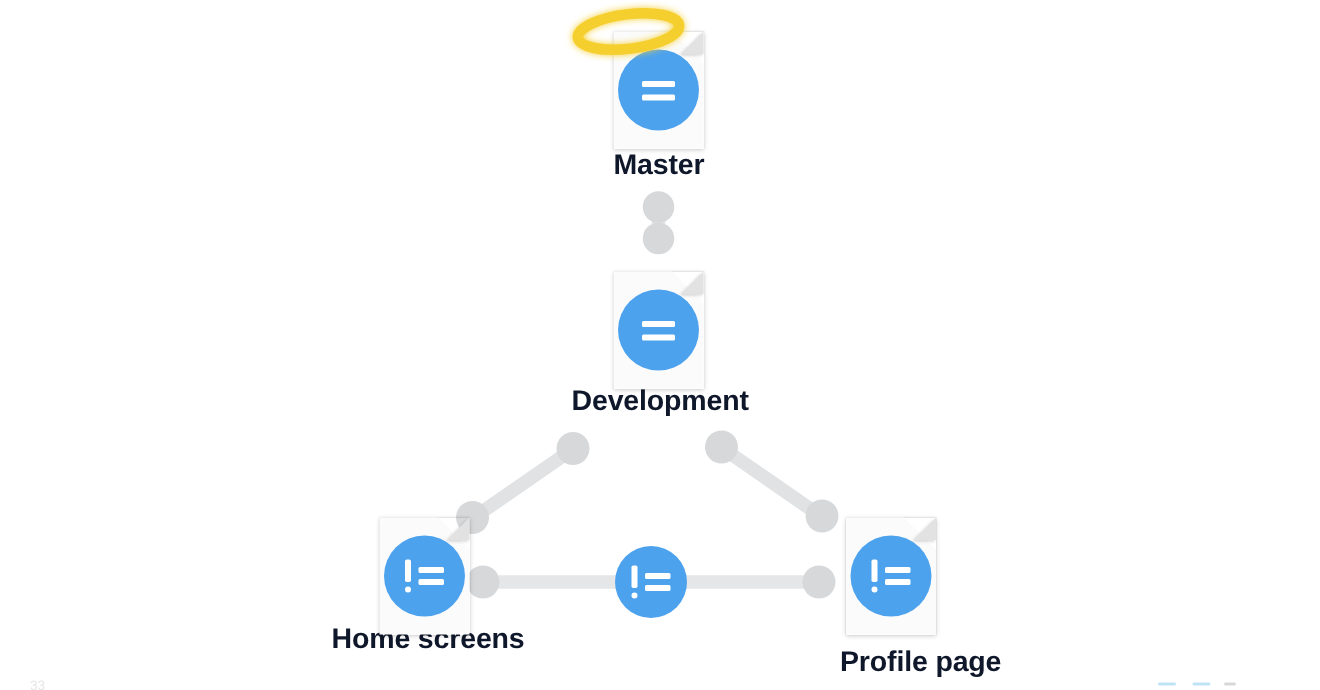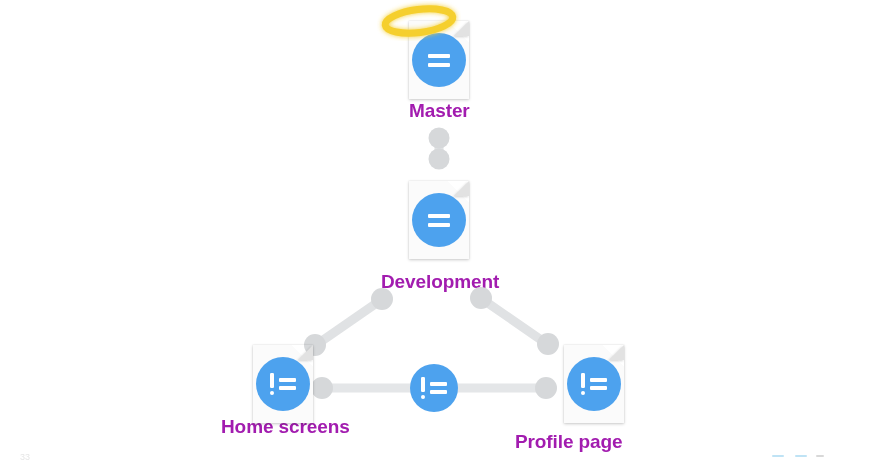--- a/index.html
+++ b/index.html
@@ -135,21 +135,21 @@
     width: 48px;
     height: 48px;
   }
 
   
   .caption {
     position: absolute;
     white-space: nowrap;
     font-size: 19px;
     font-weight: bold;
-    color: #a21caf;
+    color: #0f172a;
     letter-spacing: -0.1px;
   }
 
   
   .halo {
     position: absolute;
     z-index: 4;
     pointer-events: none;
   }
 
@@ -235,21 +235,21 @@
       <span class="fold"></span>
       <span class="bubble">
         <span class="glyph-eq">
           <i></i>
             <i></i>
         </span>
       </span>
     </div>
   </div>
 
-  <div class="caption" style="left:381px; top:271px;">Development</div>
+  <div class="caption" style="left:381px; top:257px;">Development</div>
 
   <div class="node" style="left:253px; top:345px;">
     <div class="doc curl">
       <span class="fold"></span>
       <span class="bubble">
         <span class="glyph-neq">
           <span class="bang">
             <span class="stem"></span>
               <span class="dot"></span>
           </span>
@@ -290,21 +290,21 @@
           </span>
           <span class="bars">
               <i></i>
               <i></i>
             </span>
         </span>
       </span>
     </div>
   </div>
 
-  <div class="caption" style="left:515px; top:431px;">Profile page</div>
+  <div class="caption" style="left:560px; top:431px;">Profile page</div>
 
   <div class="edge-mark" style="left:20px; top:452px;">33</div>
 
   <div class="edge-dash" style="left:772px; top:455px; width:12px; background:#bfe3f5;"></div>
   <div class="edge-dash" style="left:795px; top:455px; width:12px; background:#bfe3f5;"></div>
   <div class="edge-dash" style="left:816px; top:455px; width:8px; background:#d8d8d8;"></div>
 
 </div>
 
 </body></html>

